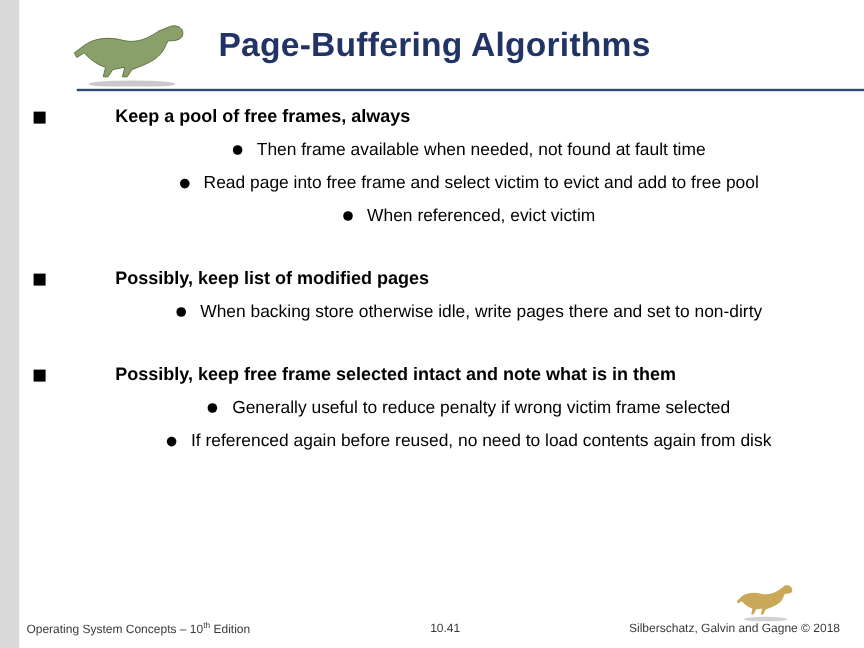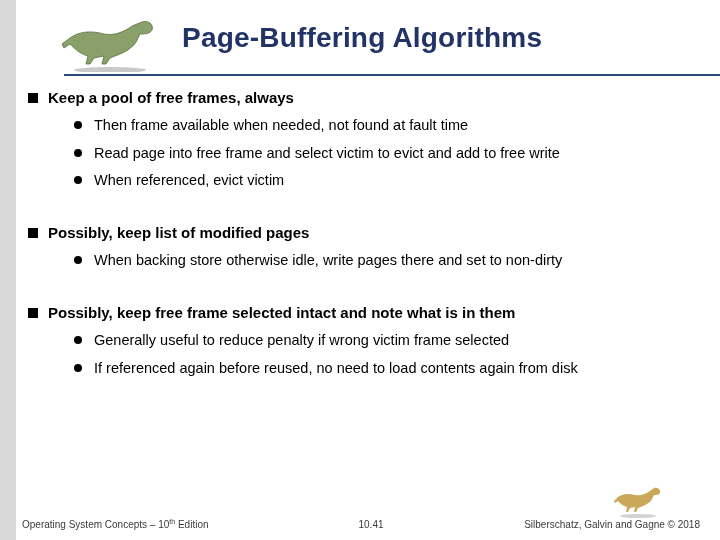--- a/index.html
+++ b/index.html
@@ -4,24 +4,24 @@
 <style>
   * { margin: 0; padding: 0; box-sizing: border-box; }
   html, body { width: 720px; height: 540px; font-family: Arial, Helvetica, sans-serif; background: #fff; overflow: hidden; }
   .slide { position: relative; width: 720px; height: 540px; background: #fff; }
   .sidebar { position: absolute; left: 0; top: 0; width: 16px; height: 540px; background: #d9d9d9; }
   .header { position: absolute; left: 0; top: 12px; width: 720px; height: 70px; margin-left: 42px; }
   .dino-top { position: absolute; left: 18px; top: 2px; width: 100px; height: 58px; }
   .title { position: absolute; left: 140px; top: 10px; font-size: 28px; font-weight: bold; color: #223366; letter-spacing: 0.2px; }
   .title-rule { position: absolute; left: 22px; top: 62px; width: 680px; height: 0; border-top: 2px solid #2b4a7a; }
   .content { position: absolute; left: 28px; top: 80px; width: 680px; }
-  .l1 { display: flex; align-items: flex-start; margin-top: 8px; margin-bottom: 6px; }
+  .l1 { display: flex; align-items: flex-start; margin-top: 8px; margin-bottom: 6px; gap: 48px; }
   .l1 .sq { width: 10px; height: 10px; background: #000; flex: 0 0 10px; margin-top: 5px; margin-right: 10px; }
   .l1 .txt { font-size: 15px; font-weight: bold; color: #000; line-height: 1.35; }
-  .l2 { display: flex; align-items: flex-start; margin-left: 46px; margin-top: 8px; margin-bottom: 6px; }
+  .l2 { display: flex; align-items: flex-start; margin-left: 46px; margin-top: 8px; margin-bottom: 6px; justify-content: center; }
   .l2 .dot { width: 8px; height: 8px; border-radius: 50%; background: #000; flex: 0 0 8px; margin-top: 5px; margin-right: 12px; }
   .l2 .txt { font-size: 14.5px; color: #000; line-height: 1.35; }
   .gap { height: 18px; }
   .footer { position: absolute; left: 0; bottom: 0; width: 720px; height: 40px; }
   .foot-left { position: absolute; left: 22px; bottom: 10px; font-size: 10px; color: #3a3a3a; }
   .foot-left sup { font-size: 7px; }
   .foot-center { position: absolute; left: 0; right: 0; bottom: 10px; text-align: center; font-size: 10px; color: #3a3a3a; padding-left: 22px; }
   .foot-right { position: absolute; right: 20px; bottom: 10px; font-size: 10px; color: #3a3a3a; }
   .dino-bot { position: absolute; right: 56px; bottom: 22px; width: 52px; height: 34px; }
 </style>
@@ -46,21 +46,21 @@
     <div class="l1">
       <div class="sq"></div>
       <div class="txt">Keep a pool of free frames, always</div>
     </div>
     <div class="l2">
       <div class="dot"></div>
       <div class="txt">Then frame available when needed, not found at fault time</div>
     </div>
     <div class="l2">
       <div class="dot"></div>
-      <div class="txt">Read page into free frame and select victim to evict and add to free write</div>
+      <div class="txt">Read page into free frame and select victim to evict and add to free pool</div>
     </div>
     <div class="l2">
       <div class="dot"></div>
       <div class="txt">When referenced, evict victim</div>
     </div>
 
     <div class="gap"></div>
 
     <div class="l1">
       <div class="sq"></div>

